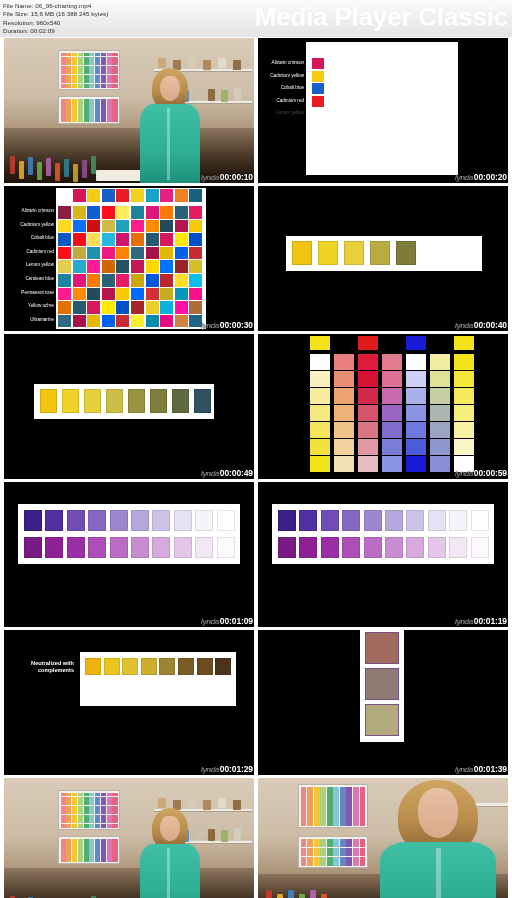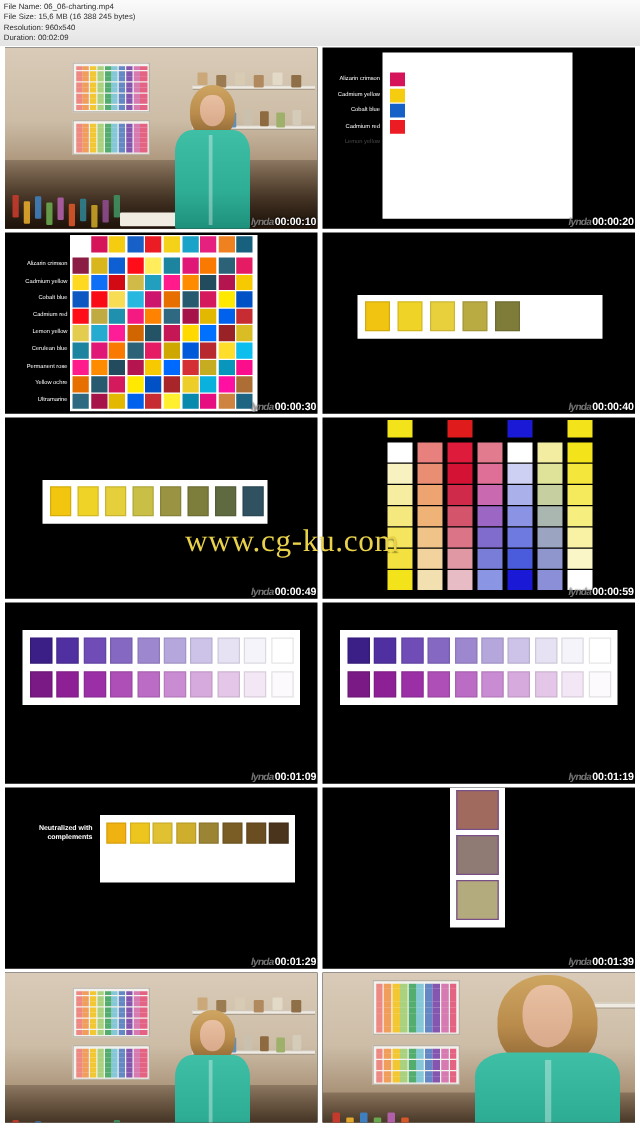--- a/index.html
+++ b/index.html
@@ -155,20 +155,21 @@
 
 <div id="app">
 
   <div class="header">
     <div class="meta">
       <div>File Name: 06_06-charting.mp4</div>
       <div>File Size: 15,6 MB (16 388 245 bytes)</div>
       <div>Resolution: 960x540</div>
       <div>Duration: 00:02:09</div>
     </div>
+    <div class="app-title">Media Player Classic</div>
   </div>
 
   <div class="grid" id="grid">
       <div class="thumb">
         <div class="scene">
           <div class="studio">
             <div class="wall"></div>
             <div class="chartA" style="left: 54px; top: 12px; width: 62px; height: 40px; grid-template-columns: repeat(10, 1fr); grid-template-rows: repeat(8, 1fr);">
               <div class="cell" style="background: rgb(232, 51, 42); opacity: 0.55;"></div>
               <div class="cell" style="background: rgb(239, 126, 34); opacity: 0.73;"></div>
@@ -1005,14 +1006,13 @@
               <div class="hair" style="left: 22px; top: 0px; width: 80px; height: 74px;"></div>
               <div class="face" style="left: 42px; top: 8px; width: 40px; height: 50px;"></div>
               <div class="torso" style="left: 4px; top: 62px; width: 116px; height: 85px;"></div>
               <div class="placket" style="left: 60px; top: 68px; width: 5px; height: 78px;"></div>
             </div>
           </div>
         </div>
       </div>
     </div>
 
-  <div class="wm">www.cg-ku.com</div>
 </div>
 
 </body></html>

